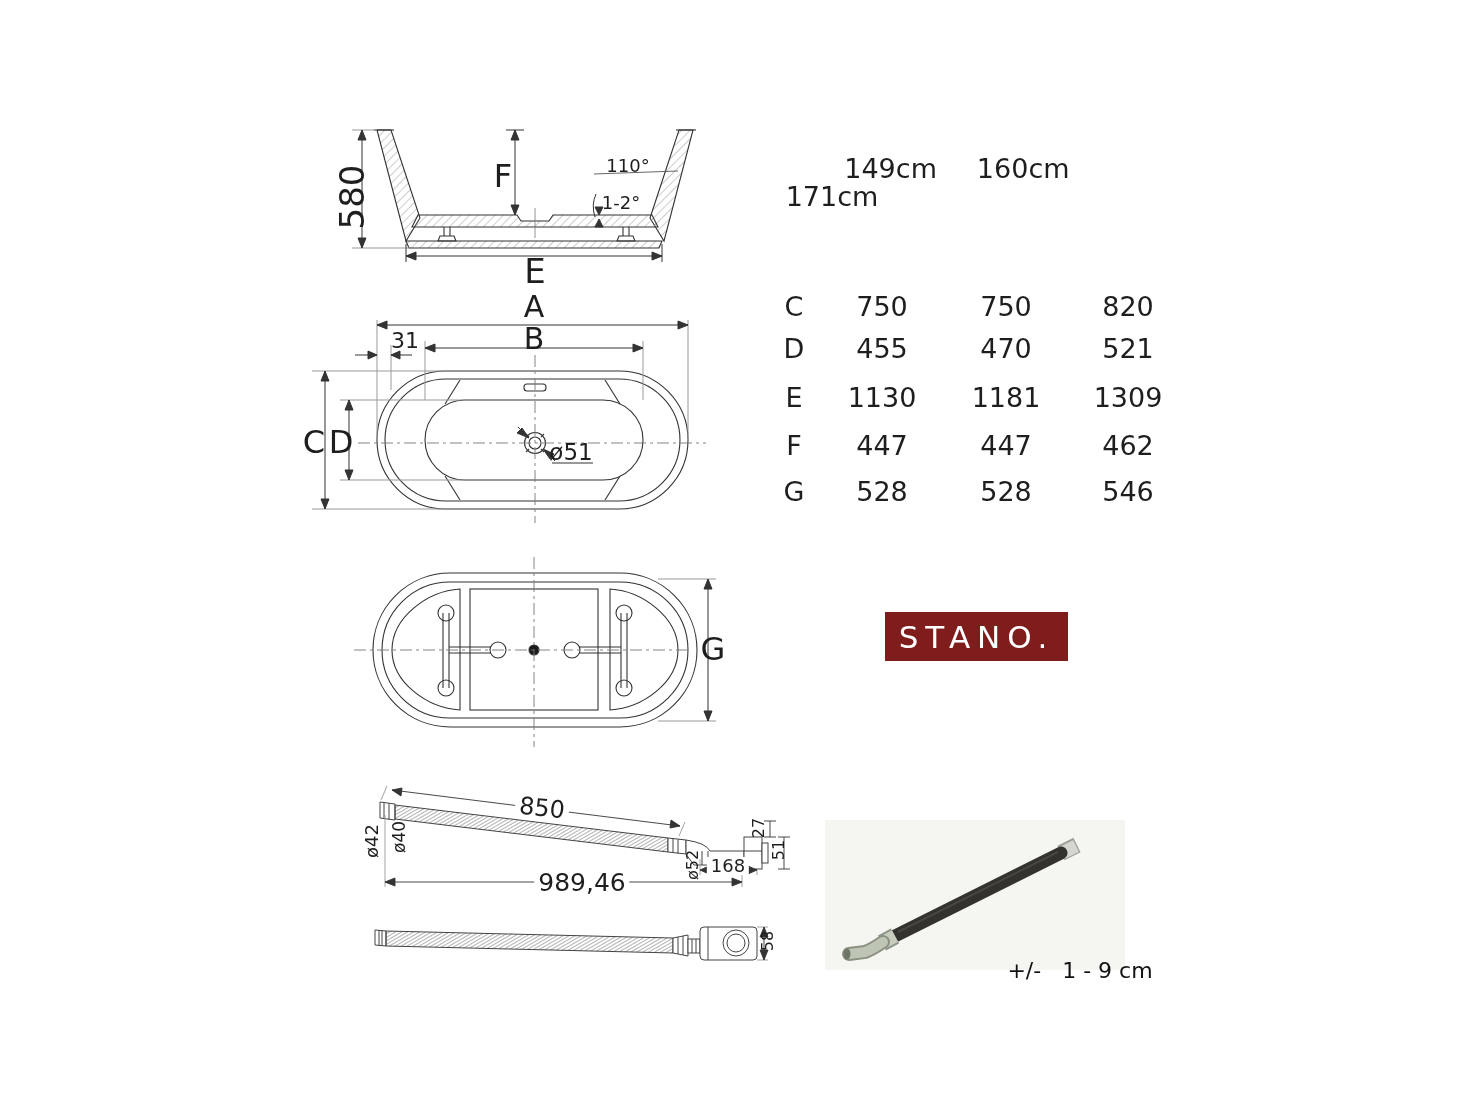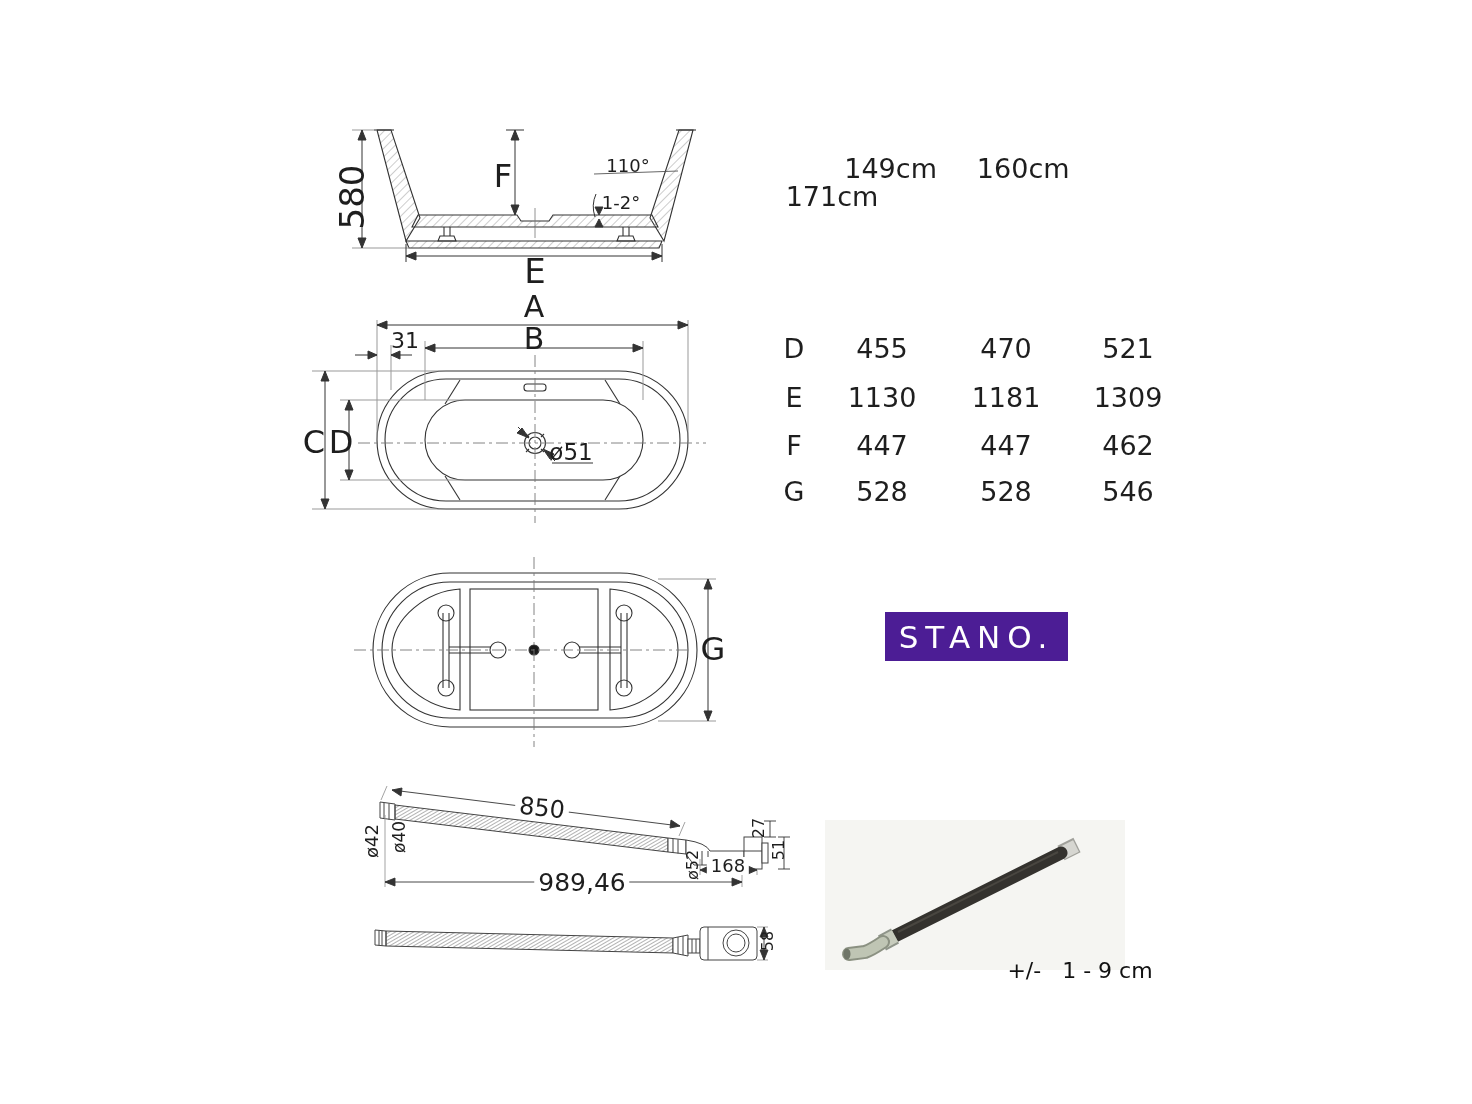--- a/index.html
+++ b/index.html
@@ -9,21 +9,21 @@
   .lbl{position:absolute;transform:translate(-50%,-50%);white-space:pre;color:#1e1e1e;line-height:1;}
   .rot{transform:translate(-50%,-50%) rotate(-90deg);}
   .wbg{background:#ffffff;padding:0 4px;}
   .tilt{transform:translate(-50%,-50%) rotate(6deg);}
   
   .dimtable{position:absolute;left:770px;top:0;width:424px;height:520px;}
   .trow{position:absolute;left:0;width:424px;height:34px;line-height:28px;font-size:27px;}
   .trow span{display:inline-block;text-align:center;vertical-align:top;}
   .c0{width:48px;} .c1{width:128px;} .c2{width:120px;} .c3{width:124px;}
   
-  .logo{position:absolute;left:885px;top:612px;width:183px;height:49px;background:#4c1d95;
+  .logo{position:absolute;left:885px;top:612px;width:183px;height:49px;background:#7f1d1d;
         color:#ffffff;display:flex;align-items:center;justify-content:center;
         font-size:31px;letter-spacing:7px;font-weight:400;}
   svg{position:absolute;overflow:visible;}
   .note{position:absolute;font-size:22px;color:#111;white-space:pre;}
 </style>
 </head>
 <body>
 
 <div class="canvas">
 
@@ -275,20 +275,23 @@
   <span class="lbl rot" style="left:779px;top:850px;font-size:16px">51</span>
   <span class="lbl rot" style="left:768px;top:941px;font-size:16px">58</span>
 
   <div class="dimtable">
     <div class="trow" style="top:155px">
       <span class="c0"></span>
       <span class="c1">149cm</span>
       <span class="c2">160cm</span>
       <span class="c3">171cm</span>
     </div>
+    <div class="trow" style="top:293px">
+      <span class="c0">C</span><span class="c1">750</span><span class="c2">750</span><span class="c3">820</span>
+    </div>
     <div class="trow" style="top:335px">
       <span class="c0">D</span><span class="c1">455</span><span class="c2">470</span><span class="c3">521</span>
     </div>
     <div class="trow" style="top:384px">
       <span class="c0">E</span><span class="c1">1130</span><span class="c2">1181</span><span class="c3">1309</span>
     </div>
     <div class="trow" style="top:432px">
       <span class="c0">F</span><span class="c1">447</span><span class="c2">447</span><span class="c3">462</span>
     </div>
     <div class="trow" style="top:478px">

